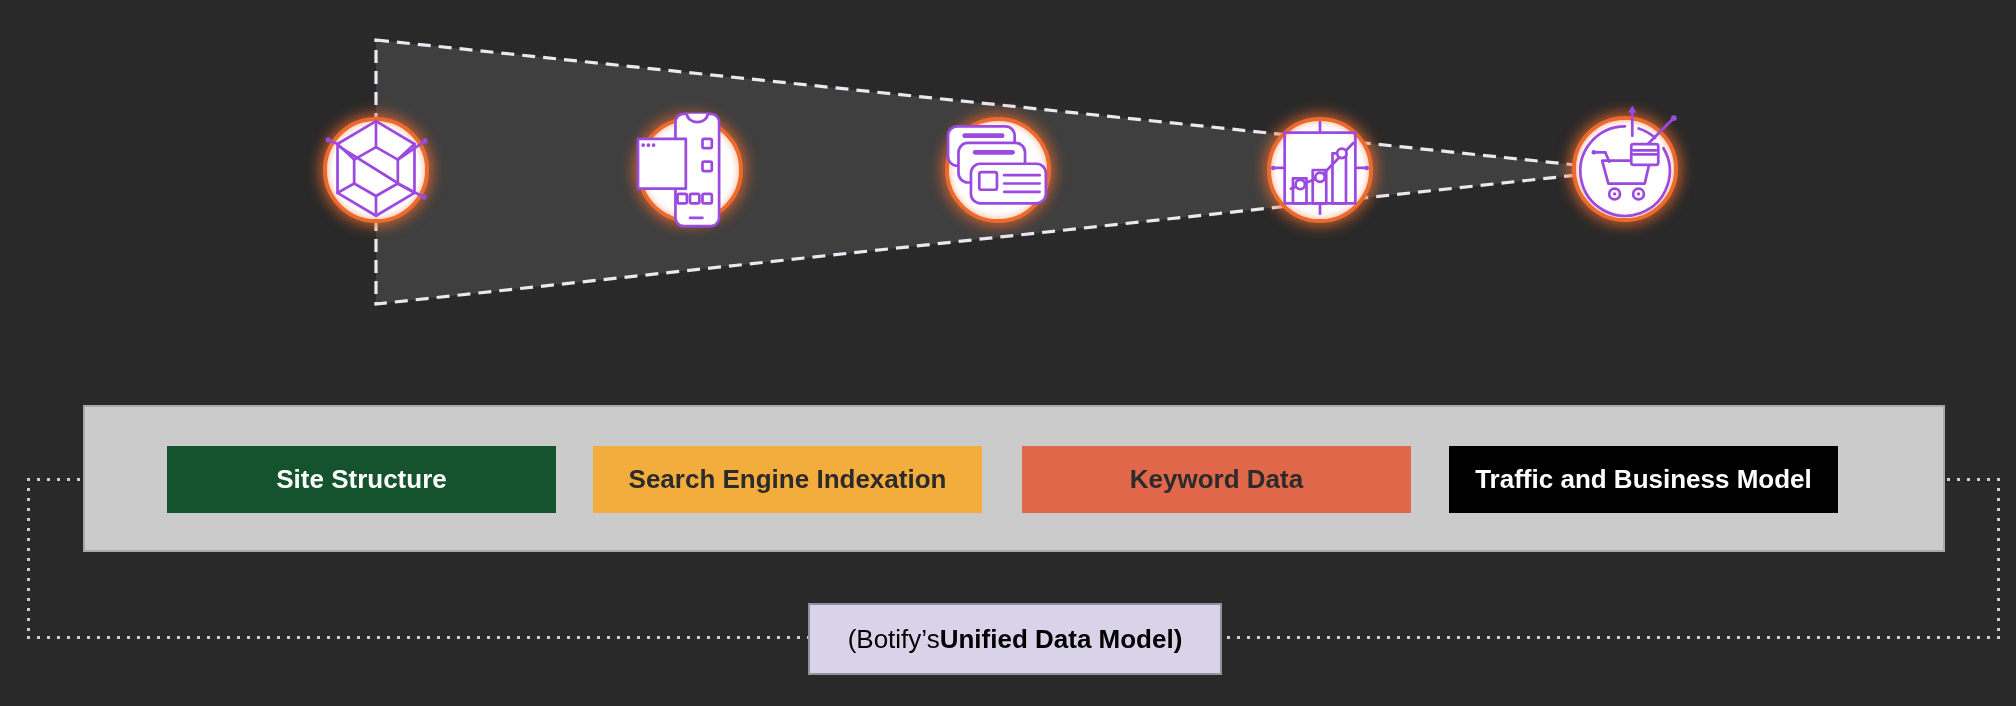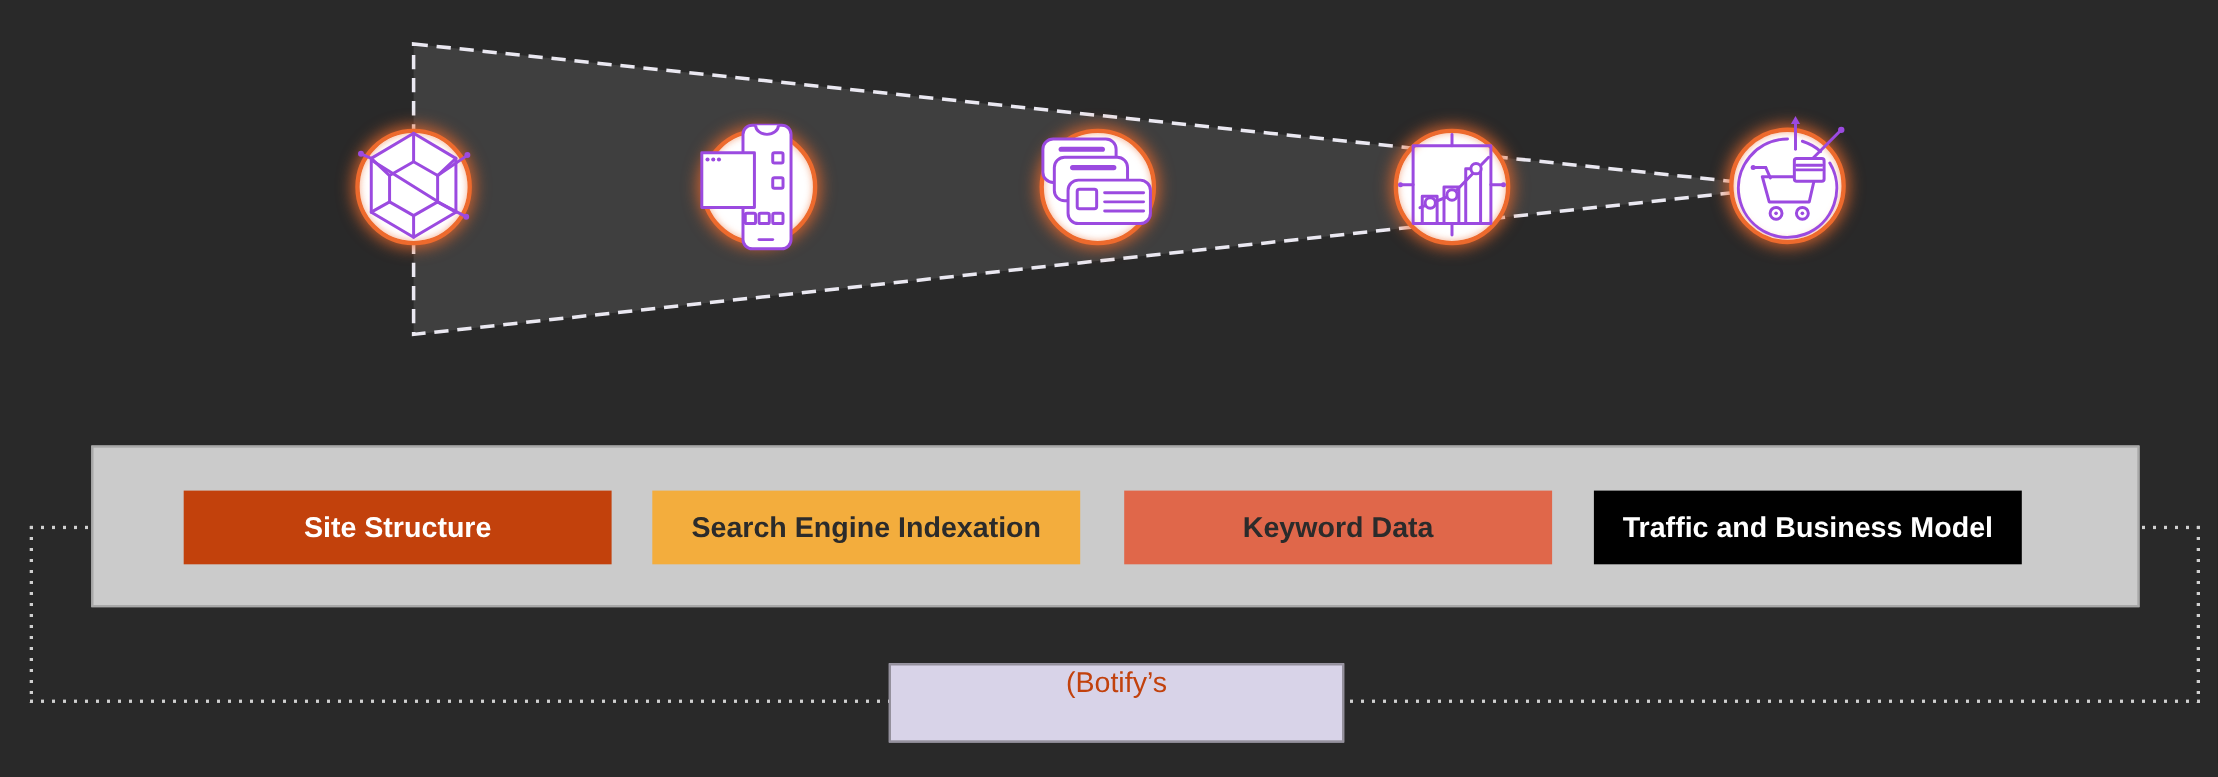--- a/index.html
+++ b/index.html
@@ -34,22 +34,22 @@
   
   .sources-bar{position:absolute;left:83px;top:405px;width:1862px;height:147px;
                box-sizing:border-box;background:var(--bar-background,#cbcbcb);
                border:2px solid #a8a8a8;z-index:4;}
   .chip{position:absolute;top:39px;width:389px;height:67px;display:flex;
         align-items:center;justify-content:center;font-weight:bold;font-size:26px;}
 
   
   .footer-label{position:absolute;left:808px;top:603px;width:414px;height:72px;
                 box-sizing:border-box;border:2px solid #94909c;z-index:4;
-                display:flex;align-items:flex-start;justify-content:center;
-                color:#c2410c;font-size:26px;}
+                display:flex;align-items:center;justify-content:center;
+                color:#000000;font-size:26px;}
   .fl-bold{font-weight:bold;}
 </style>
 </head>
 <body>
 
 <div class="stage">
 
   <svg class="funnel-svg" width="2016" height="706" viewBox="0 0 2016 706">
     <polygon class="funnel-poly" points="376,40 1624,170 376,304"></polygon>
   </svg>
@@ -147,31 +147,32 @@
   </div>
 
   <div class="dotted-frame">
     <div class="dot-h" style="left:27px;top:478px;width:1973px"></div>
     <div class="dot-h" style="left:27px;top:636px;width:1973px"></div>
     <div class="dot-v" style="left:27px;top:478px;height:161px"></div>
     <div class="dot-v" style="left:1997px;top:478px;height:161px"></div>
   </div>
 
   <div class="sources-bar">
-    <div class="chip" style="left: 82px; background: #c2410c; color: rgb(255, 255, 255);">
+    <div class="chip" style="left: 82px; background: #14532d; color: rgb(255, 255, 255);">
       <span>Site Structure</span>
     </div>
     <div class="chip" style="left: 937px; background: rgb(224, 103, 74); color: rgb(43, 43, 43);">
       <span>Keyword Data</span>
     </div>
     <div class="chip" style="left: 508px; background: rgb(243, 173, 61); color: rgb(43, 43, 43);">
       <span>Search Engine Indexation</span>
     </div>
     <div class="chip" style="left: 1364px; background: rgb(0, 0, 0); color: rgb(255, 255, 255);">
       <span>Traffic and Business Model</span>
     </div>
   </div>
 
   <div class="footer-label" style="background: rgb(216, 211, 232);">
     <span class="fl-prefix">(Botify’s </span>
+      <span class="fl-bold">Unified Data Model)</span>
   </div>
 
 </div>
 
 </body></html>

